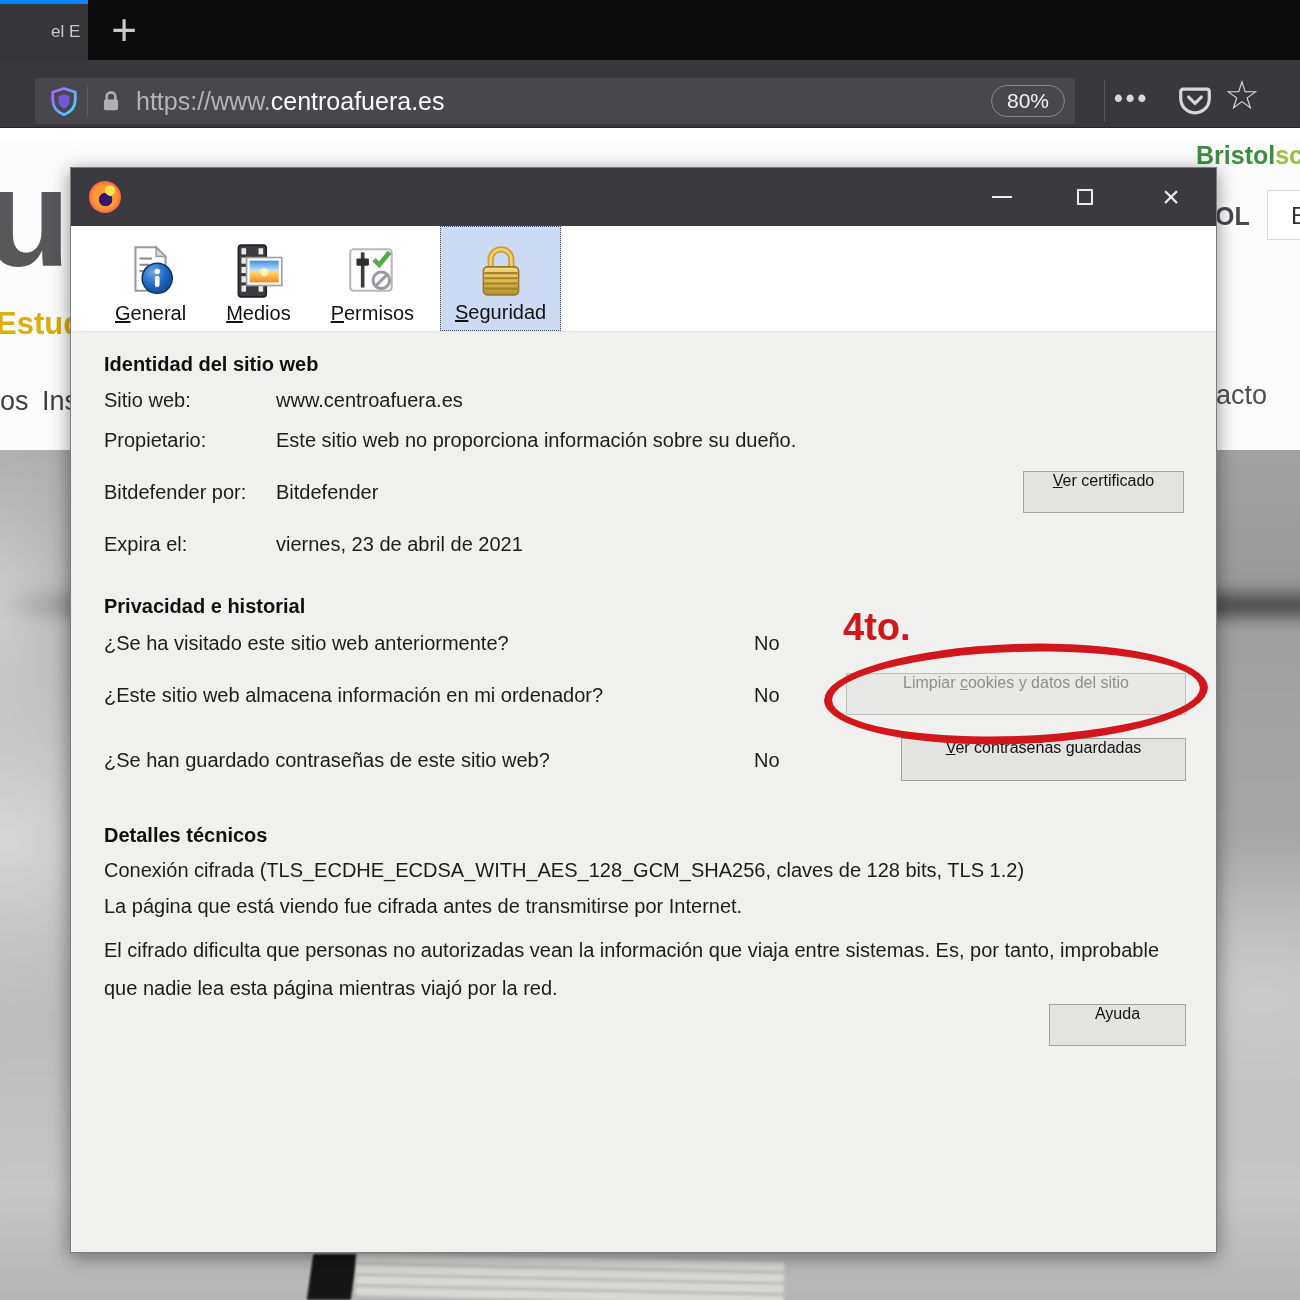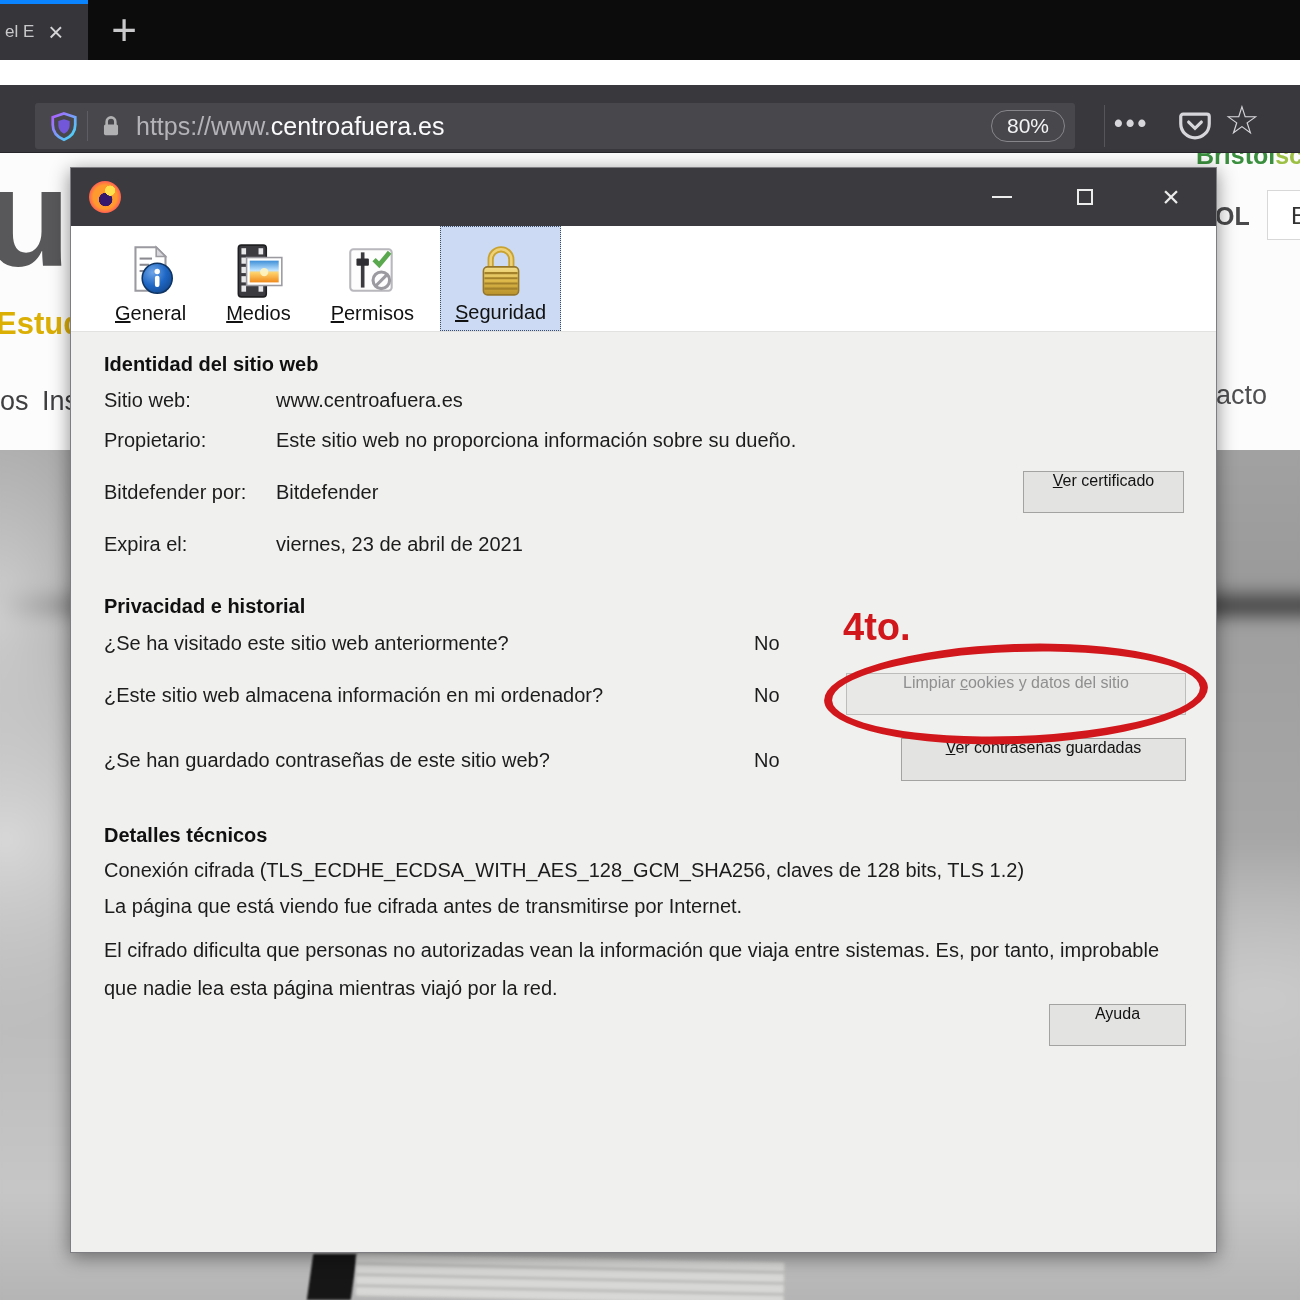--- a/index.html
+++ b/index.html
@@ -2,27 +2,27 @@
 <html><head>
 <meta charset="utf-8">
 <style>
   html,body{margin:0;padding:0;}
   .screen{position:relative;width:1300px;height:1300px;overflow:hidden;background:#fff;
           font-family:"Liberation Sans",sans-serif;color:#1b1b1b;}
 
   
   .tabbar{position:absolute;left:0;top:0;width:1300px;height:60px;background:#0c0c0d;z-index:2;}
   .tab-active{position:absolute;left:0;top:0;width:88px;height:60px;background:#35353a;
-              border-top:4px solid #0a84ff;box-sizing:border-box;display:flex;align-items:center;overflow:hidden;}
+              border-top:4px solid #0a84ff;box-sizing:border-box;display:flex;align-items:center;overflow:hidden;padding-left:46px;}
   .tab-title{color:#c9c9cc;font-size:17px;padding-left:5px;white-space:nowrap;}
   .tab-close{color:#d5d5d8;font-size:26px;line-height:26px;margin-left:14px;}
   .newtab{position:absolute;left:100px;top:0;width:48px;height:60px;color:#c9c9cc;font-size:44px;
           font-weight:300;display:flex;align-items:center;justify-content:center;}
   .navbar{position:absolute;left:0;top:60px;width:1300px;height:68px;background:#38383d;z-index:2;
-          border-bottom:1px solid #27272b;box-sizing:border-box;margin-top:25px;}
+          border-bottom:1px solid #27272b;box-sizing:border-box;}
   .urlbar{position:absolute;left:35px;top:18px;width:1040px;height:46px;background:#47474c;border-radius:3px;
           display:flex;align-items:center;}
   .urlbar .sep{width:1px;height:30px;background:#5d5d63;margin:0 10px 0 8px;}
   .url-text{font-size:25px;margin-left:12px;white-space:nowrap;}
   .url-prefix{color:#b4b4b8;}
   .url-domain{color:#fbfbfd;}
   .zoom-pill{margin-left:auto;margin-right:10px;border:1px solid #85858a;border-radius:18px;
              padding:3px 15px;color:#f3f3f5;font-size:21px;}
   .nav-sep{position:absolute;left:1104px;top:20px;width:1px;height:42px;background:#55555a;}
   .overflow{position:absolute;left:1114px;top:24px;color:#d7d7db;font-size:25px;letter-spacing:3px;font-weight:bold;}

